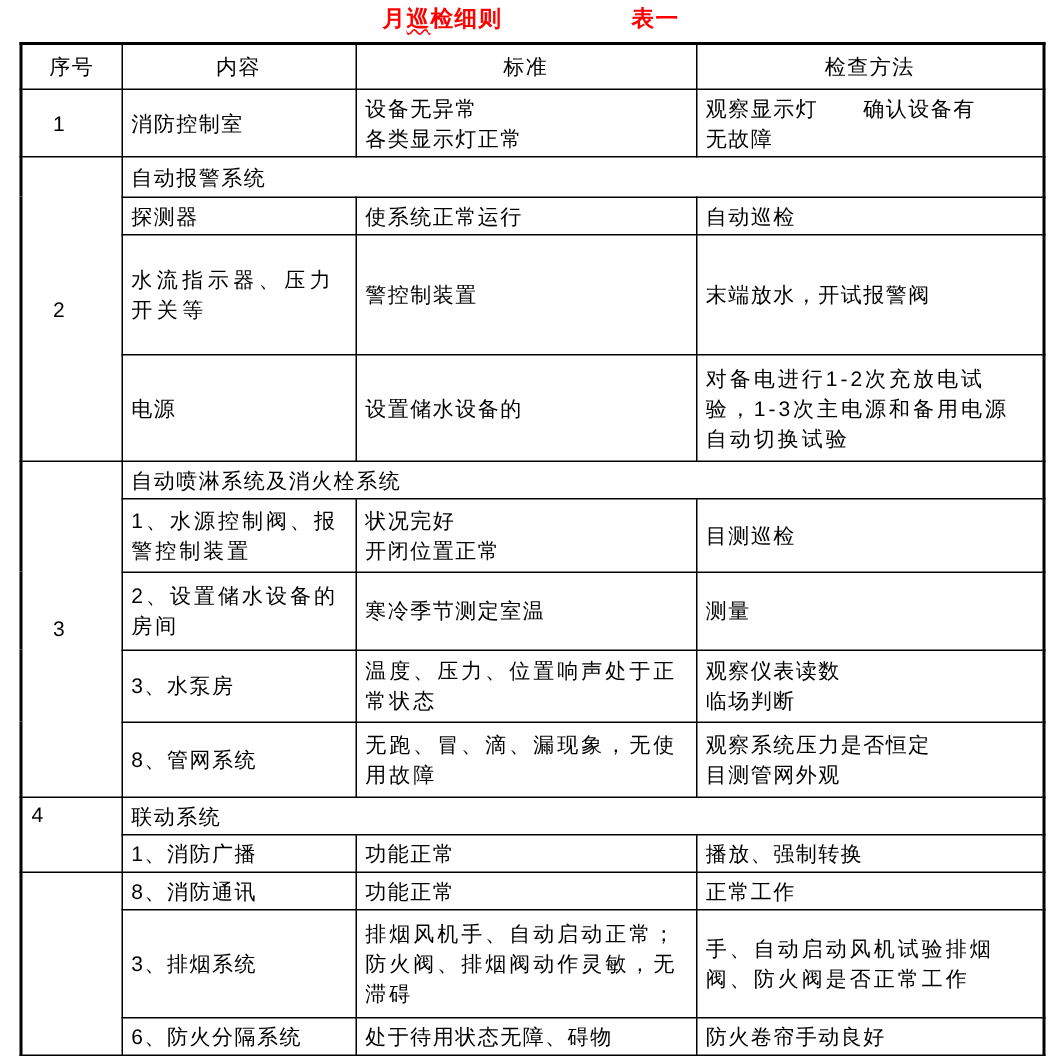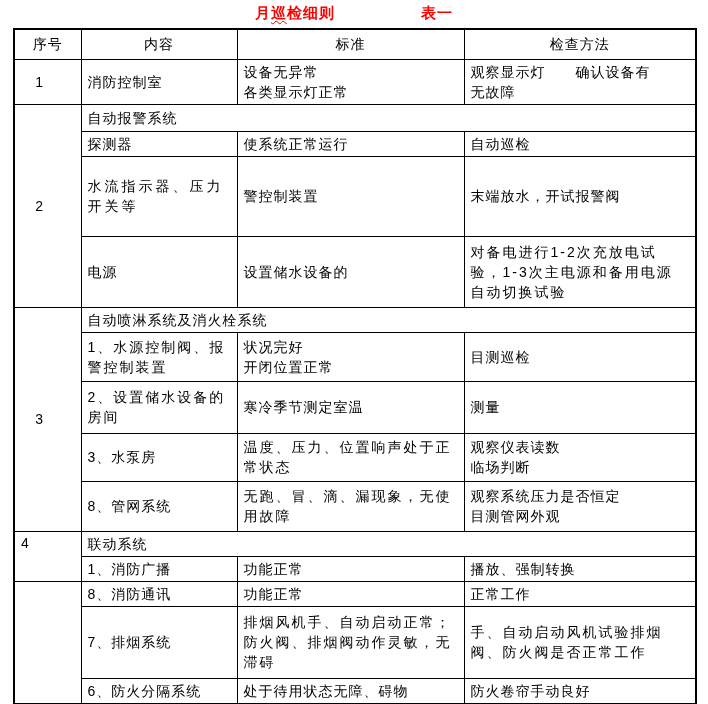--- a/index.html
+++ b/index.html
@@ -157,21 +157,21 @@
       <td>功能正常</td>
       <td>播放、强制转换</td>
     </tr>
     <tr style="height:25px">
       <td rowspan="3"></td>
       <td>8、消防通讯</td>
       <td>功能正常</td>
       <td>正常工作</td>
     </tr>
     <tr style="height:72px">
-      <td>7、排烟系统</td>
+      <td>3、排烟系统</td>
       <td class="sp2">排烟风机手、自动启动正常；
 防火阀、排烟阀动作灵敏，无
 滞碍</td>
       <td class="sp2">手、自动启动风机试验排烟
 阀、防火阀是否正常工作</td>
     </tr>
     <tr style="height:24px">
       <td>6、防火分隔系统</td>
       <td>处于待用状态无障、碍物</td>
       <td>防火卷帘手动良好</td>

